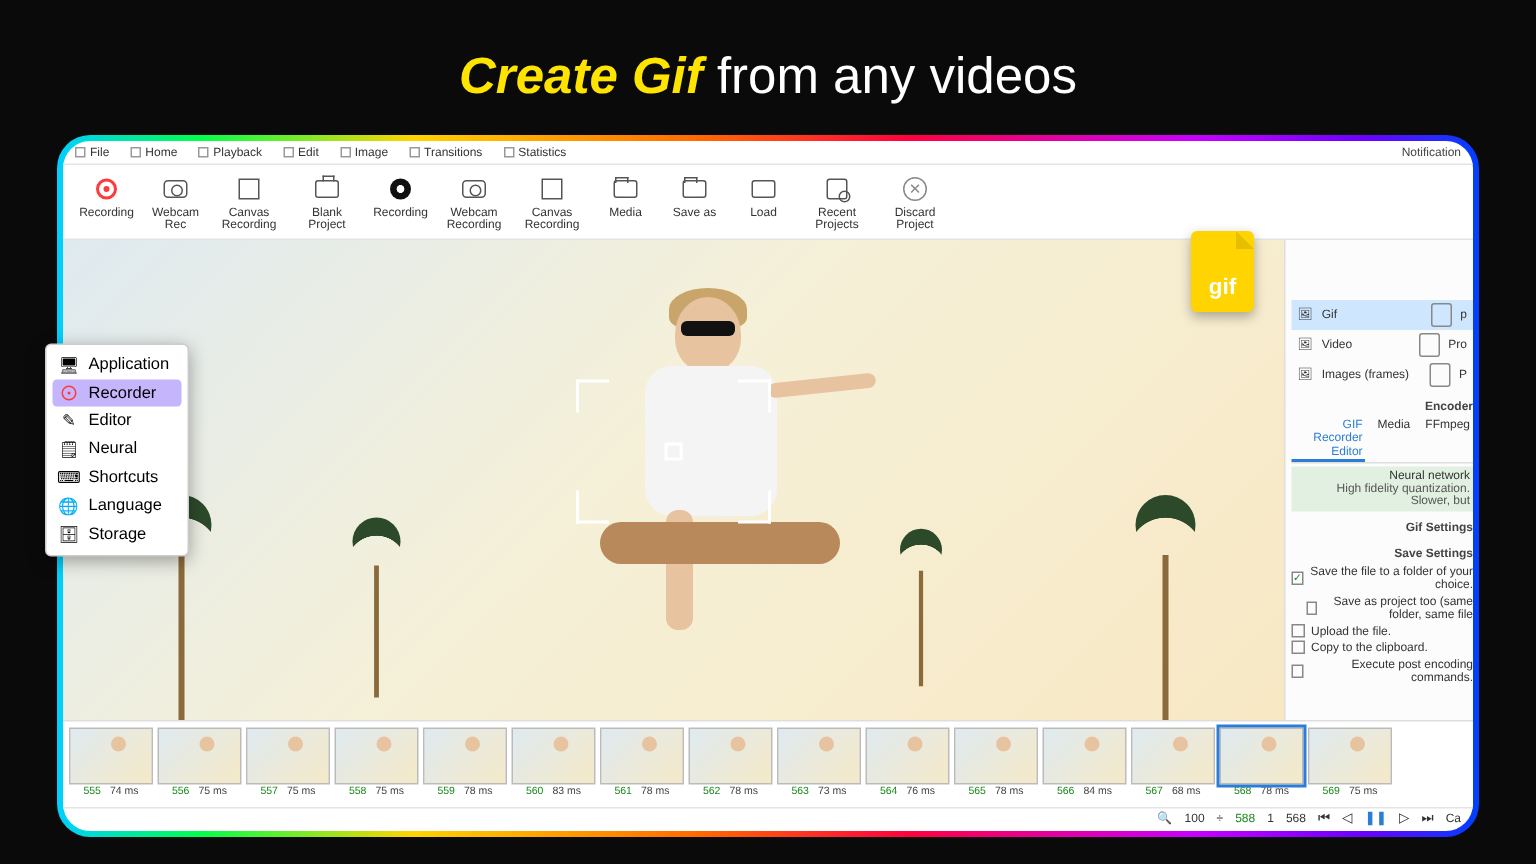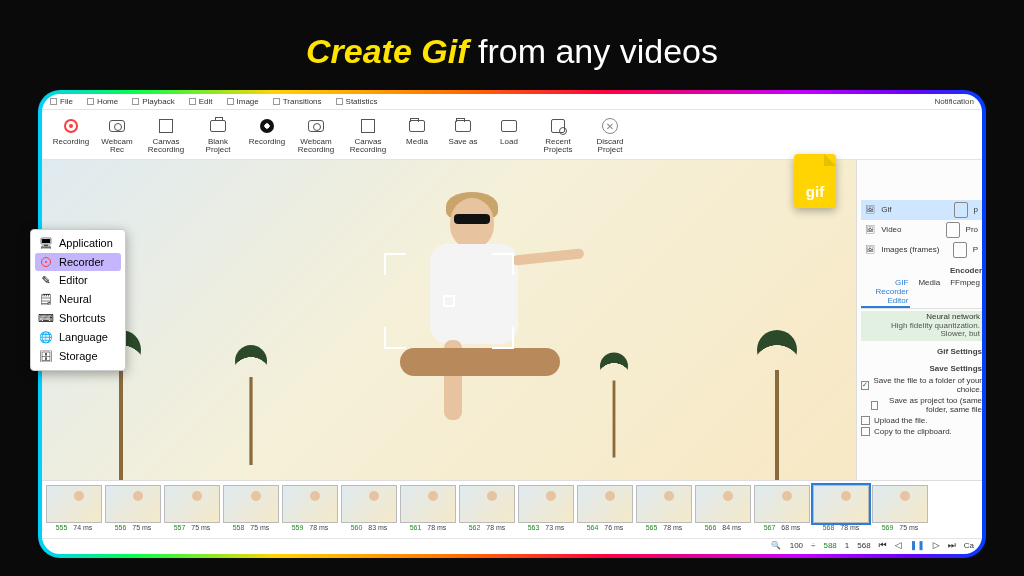--- a/index.html
+++ b/index.html
@@ -282,20 +282,24 @@
                   <span>Save as project too (same folder, same file</span>
                 </div>
                 <div class="chk" style="padding-left: 0px;">
                   <span class="box"></span>
                   <span>Upload the file.</span>
                 </div>
                 <div class="chk" style="padding-left: 0px;">
                   <span class="box"></span>
                   <span>Copy to the clipboard.</span>
                 </div>
+                <div class="chk" style="padding-left: 0px;">
+                  <span class="box"></span>
+                  <span>Execute post encoding commands.</span>
+                </div>
               </div>
           </div>
 
         </div>
       </div>
 
       <div class="filmstrip" id="filmstrip">
           <div class="fcell">
             <div class="thumb"></div>
             <div class="fmeta">

